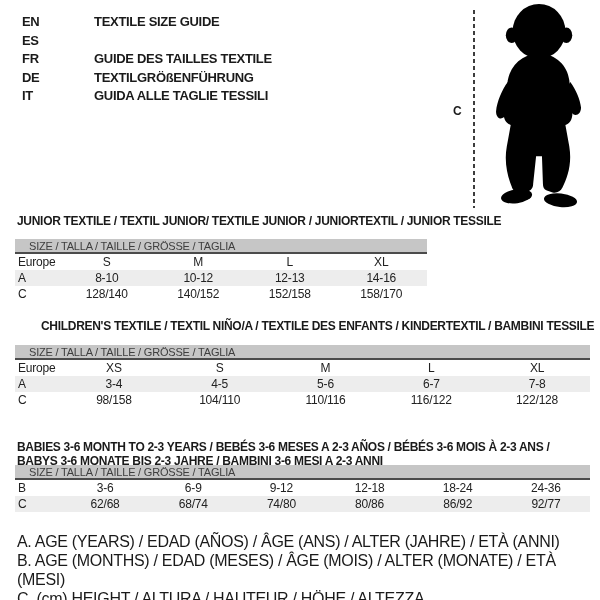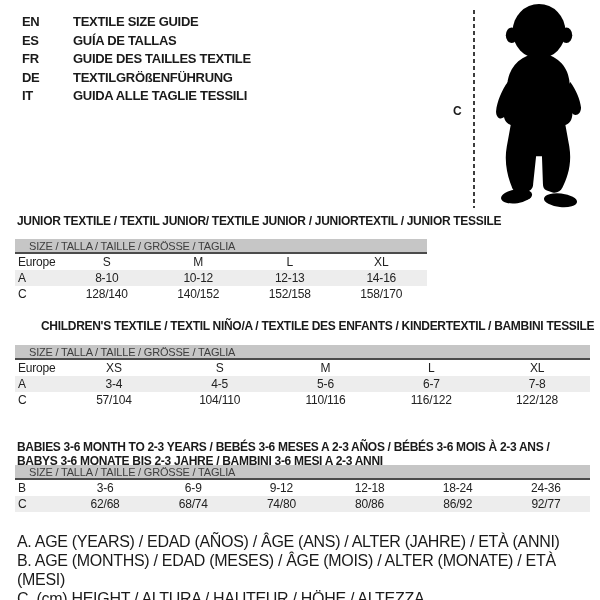--- a/index.html
+++ b/index.html
@@ -15,21 +15,21 @@
     background:#ffffff;
     font-family:"Liberation Sans", sans-serif;
     color:var(--ink);
     position:relative;
     overflow:hidden;
   }
   .page{position:absolute;inset:0;width:600px;height:600px;}
 
   
   .lang-block{position:absolute;left:22px;top:13px;}
-  .lang-row{display:flex;line-height:18.6px;}
+  .lang-row{display:flex;line-height:18.6px;gap:21px;}
   .lang-code{width:38px;font-size:13px;font-weight:700;letter-spacing:-0.3px;}
   .lang-title{font-size:13px;font-weight:700;letter-spacing:-0.3px;margin-left:13px;}
 
   
   .figure{position:absolute;left:450px;top:0;width:150px;height:215px;}
   .measure-line{
     position:absolute;left:23px;top:10px;width:2px;height:198px;
     background:repeating-linear-gradient(to bottom,#3d3d3d 0 4px,transparent 4px 7px);
   }
   .measure-label{position:absolute;left:3px;top:104px;font-size:12px;font-weight:700;}
@@ -67,21 +67,20 @@
 
 <div class="page">
 
   <div class="lang-block">
     <div class="lang-row">
       <span class="lang-code">EN</span>
       <span class="lang-title">TEXTILE SIZE GUIDE</span>
     </div>
     <div class="lang-row">
       <span class="lang-code">ES</span>
-      <span class="lang-title">GUÍA DE TALLAS</span>
     </div>
     <div class="lang-row">
       <span class="lang-code">FR</span>
       <span class="lang-title">GUIDE DES TAILLES TEXTILE</span>
     </div>
     <div class="lang-row">
       <span class="lang-code">DE</span>
       <span class="lang-title">TEXTILGRÖßENFÜHRUNG</span>
     </div>
     <div class="lang-row">
@@ -159,21 +158,21 @@
           <tr class="alt">
             <td class="rowlabel">A</td>
             <td>3-4</td>
             <td>4-5</td>
             <td>5-6</td>
             <td>6-7</td>
             <td>7-8</td>
           </tr>
           <tr>
             <td class="rowlabel">C</td>
-            <td>57/104</td>
+            <td>98/158</td>
             <td>104/110</td>
             <td>110/116</td>
             <td>116/122</td>
             <td>122/128</td>
           </tr>
         </tbody>
     </table>
   </div>
 
   <div class="section-title" style="top:441px;width:562px;">BABIES 3-6 MONTH TO 2-3 YEARS / BEBÉS 3-6 MESES A 2-3 AÑOS / BÉBÉS 3-6 MOIS À 2-3 ANS / BABYS 3-6 MONATE BIS 2-3 JAHRE / BAMBINI 3-6 MESI A 2-3 ANNI</div>

